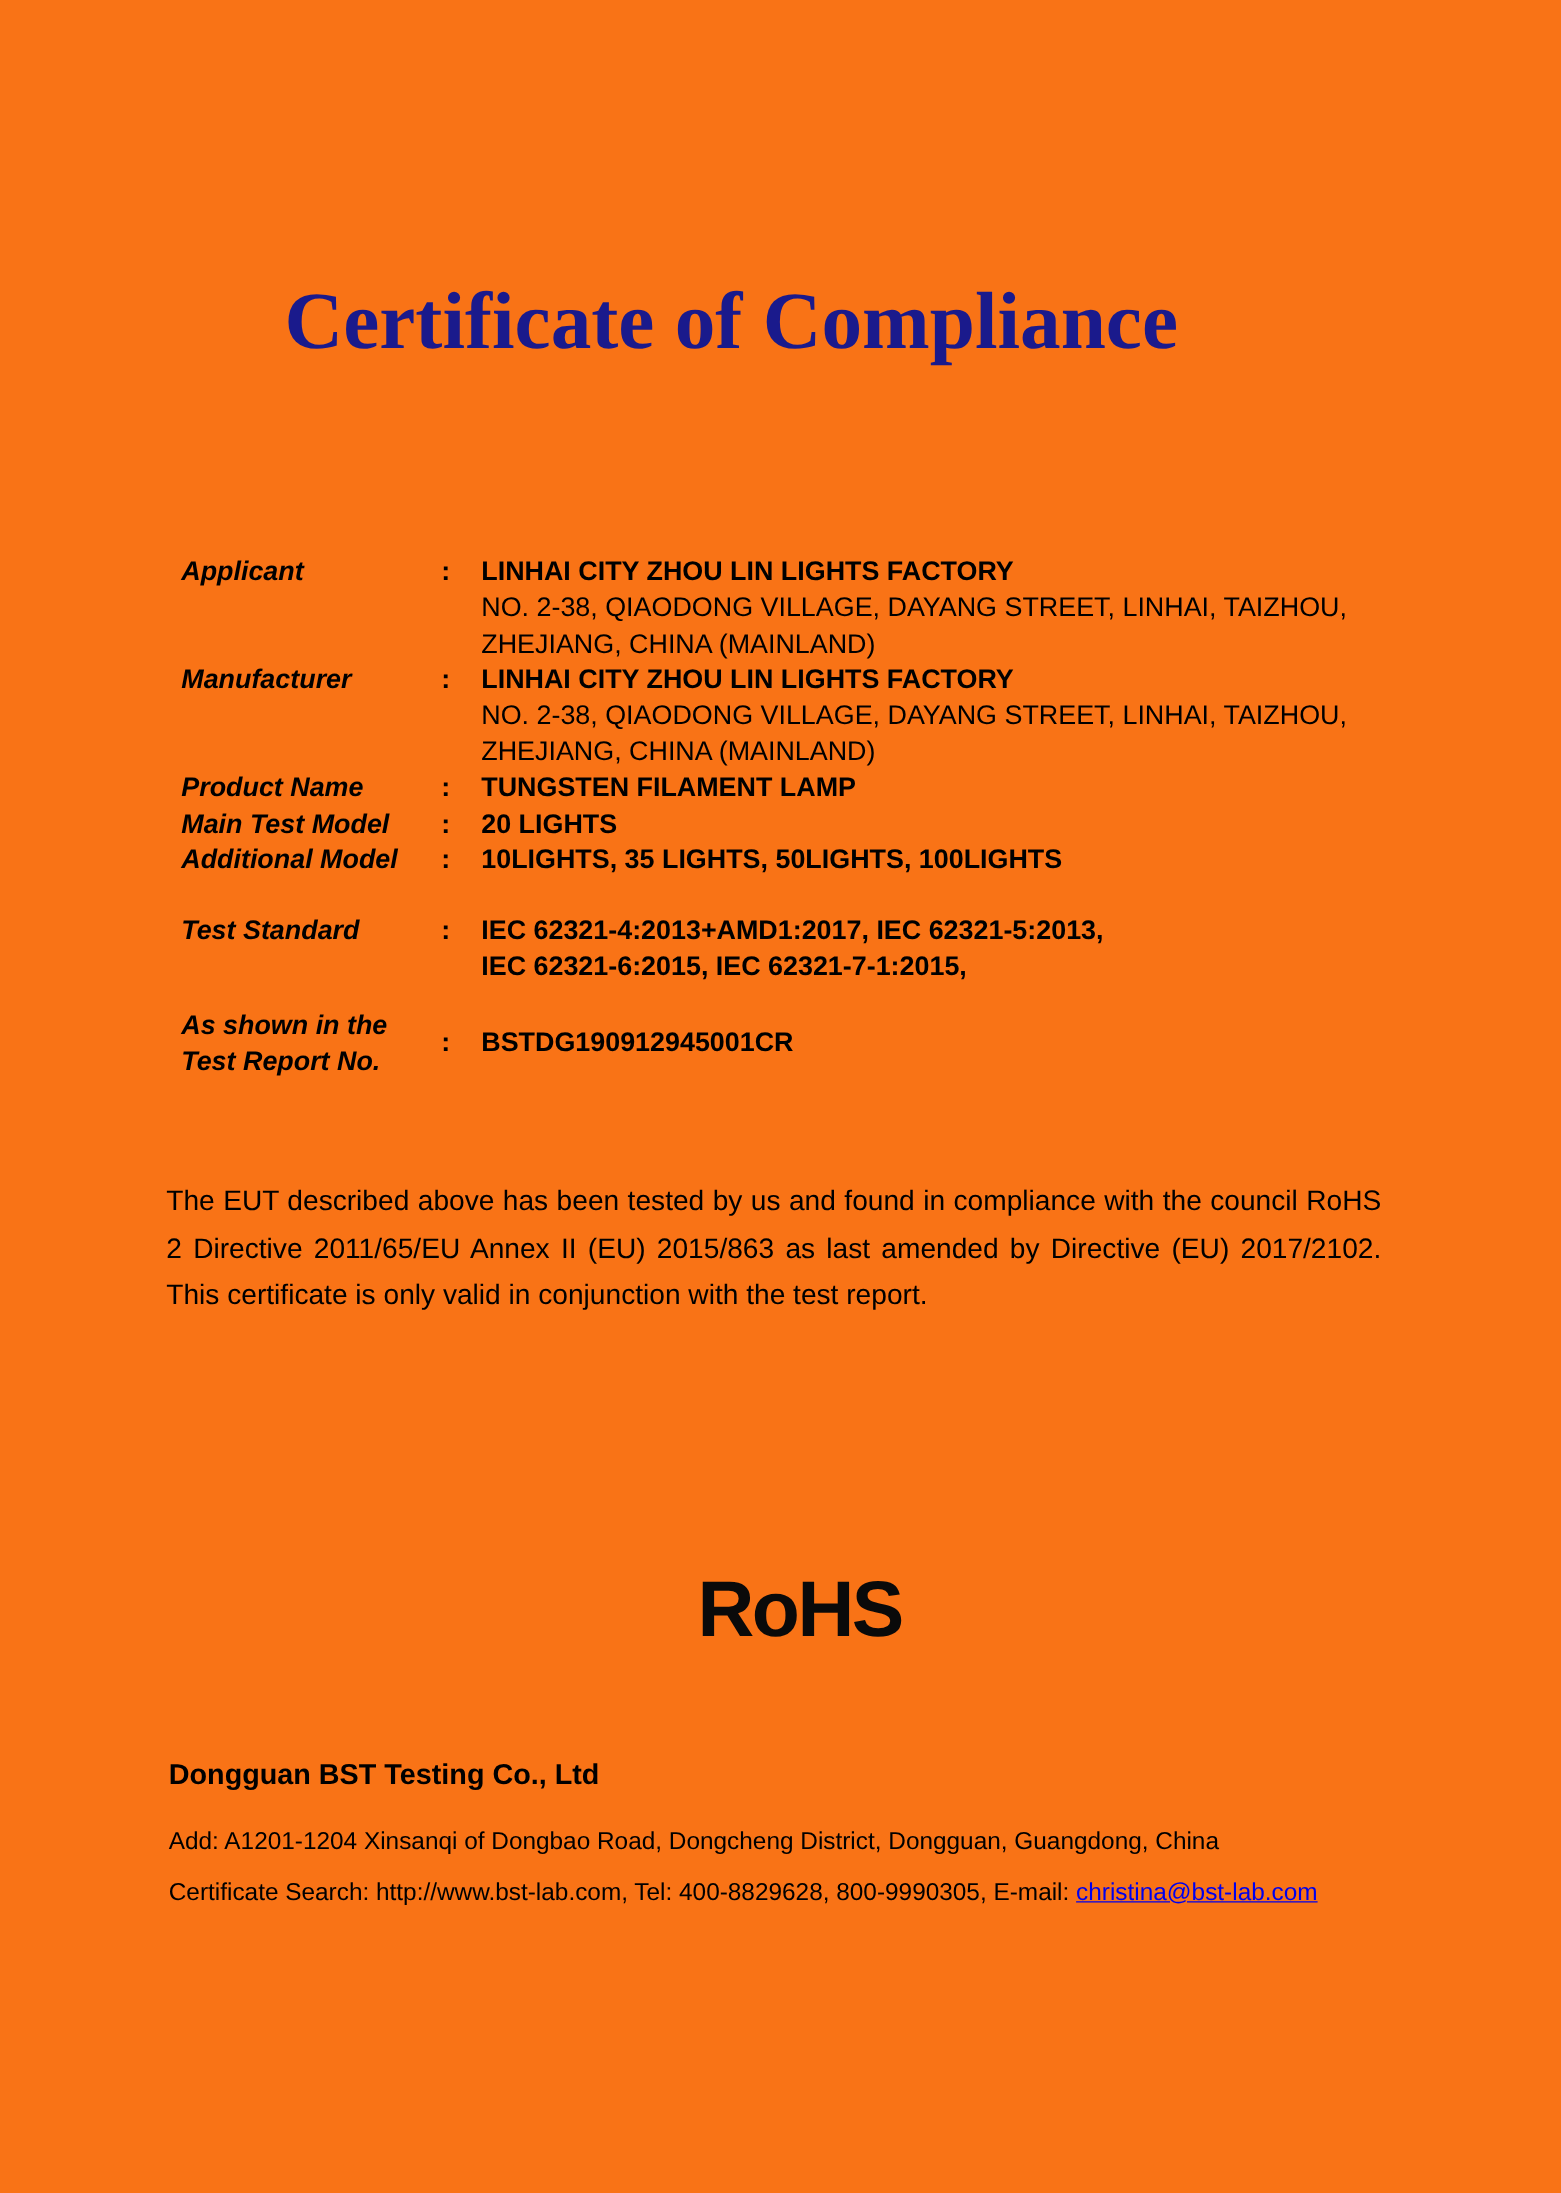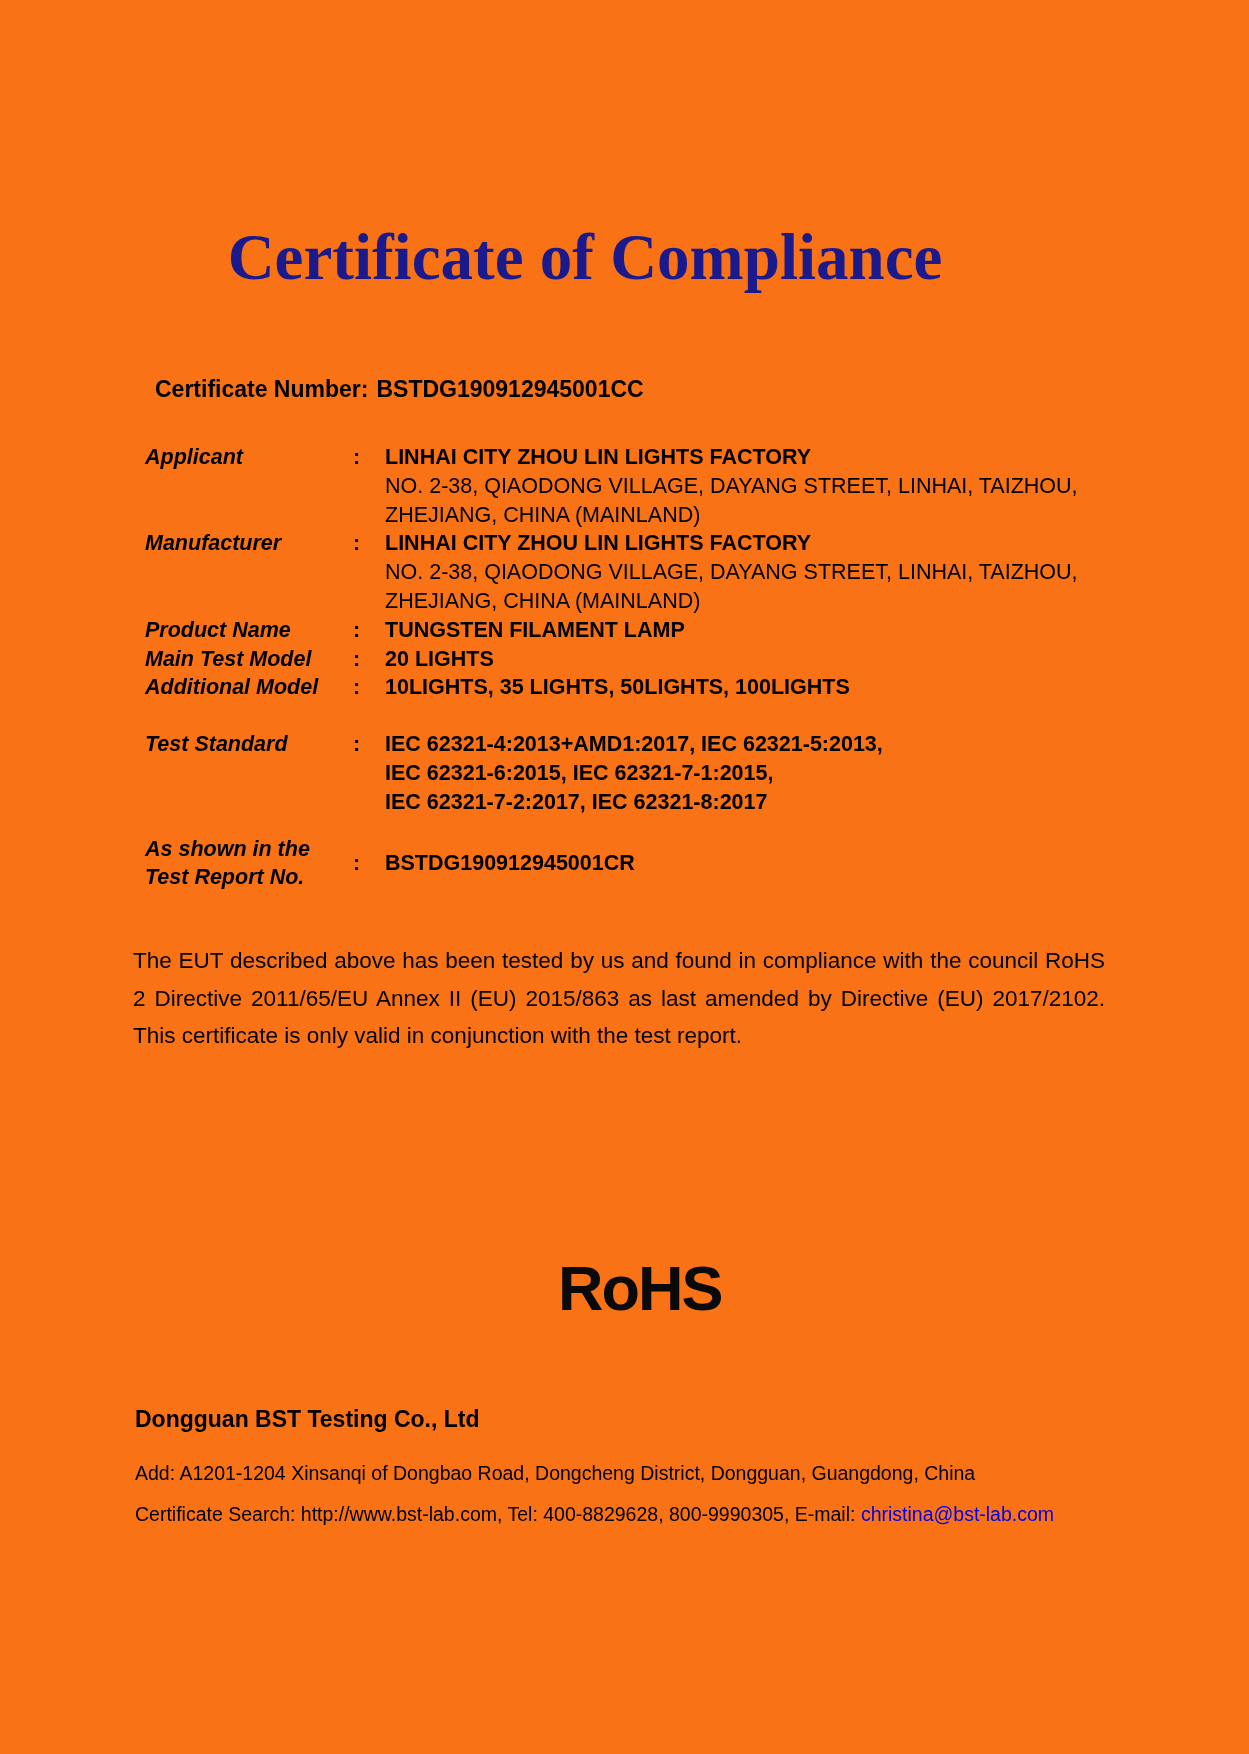--- a/index.html
+++ b/index.html
@@ -76,33 +76,31 @@
   .sig-date{font-size:22px;font-weight:bold;line-height:36px;}
 
   .footer{
     position:absolute;top:1406px;left:135px;width:1000px;
   }
   .footer .company{font-size:23px;font-weight:bold;}
   .footer .address{margin-top:29px;font-size:19.5px;}
   .footer .search{margin-top:18px;font-size:19.5px;}
   .footer a.email{
     color:var(--link-blue);
+    text-decoration:underline;
     cursor:pointer;
   }
 </style>
 </head>
 <body>
 
 <div class="page">
 
   <h1 class="doc-title">Certificate of Compliance</h1>
 
-  <div class="cert-number">
-    <span>Certificate Number:</span><span class="num">BSTDG190912945001CC</span>
-  </div>
 
   <div class="fields">
 
     <div class="frow">
       <div class="flabel">Applicant</div>
       <div class="fcolon">:</div>
       <div class="fvalue">
         <div class="b">LINHAI CITY ZHOU LIN LIGHTS FACTORY</div>
         <div>NO. 2-38, QIAODONG VILLAGE, DAYANG STREET, LINHAI, TAIZHOU,</div>
         <div>ZHEJIANG, CHINA (MAINLAND)</div>
@@ -136,21 +134,20 @@
       <div class="fcolon">:</div>
       <div class="fvalue b">10LIGHTS, 35 LIGHTS, 50LIGHTS, 100LIGHTS</div>
     </div>
 
     <div class="frow gap-lg">
       <div class="flabel">Test Standard</div>
       <div class="fcolon">:</div>
       <div class="fvalue">
         <div class="b">IEC 62321-4:2013+AMD1:2017, IEC 62321-5:2013,</div>
         <div class="b">IEC 62321-6:2015, IEC 62321-7-1:2015,</div>
-        <div class="b">IEC 62321-7-2:2017, IEC 62321-8:2017</div>
       </div>
     </div>
 
     <div class="frow center gap-md">
       <div class="flabel">
         <div>As shown in the</div>
         <div>Test Report No.</div>
       </div>
       <div class="fcolon">:</div>
       <div class="fvalue b">BSTDG190912945001CR</div>

